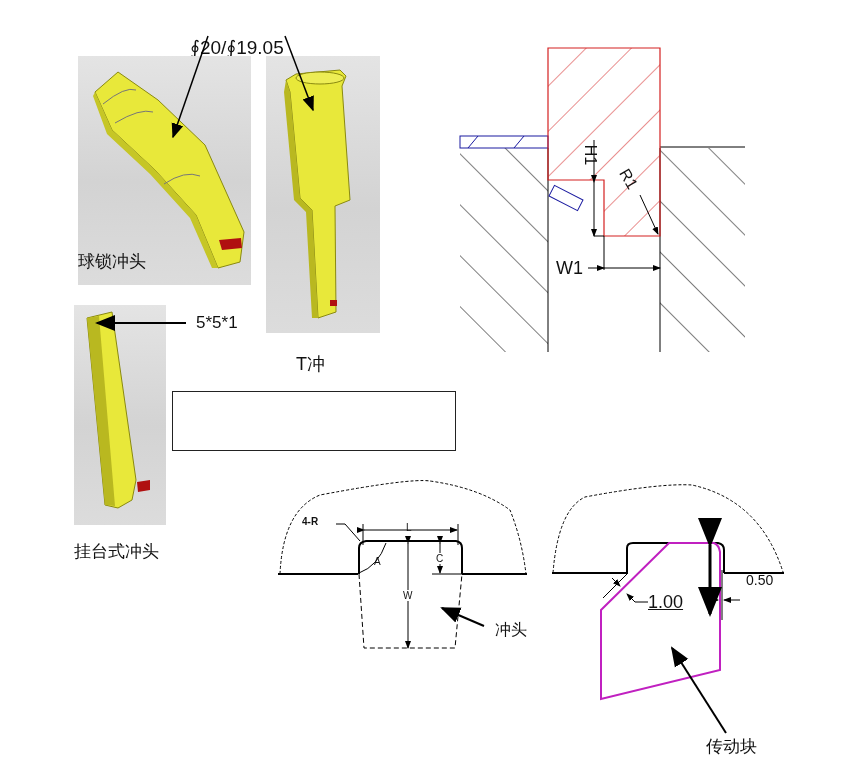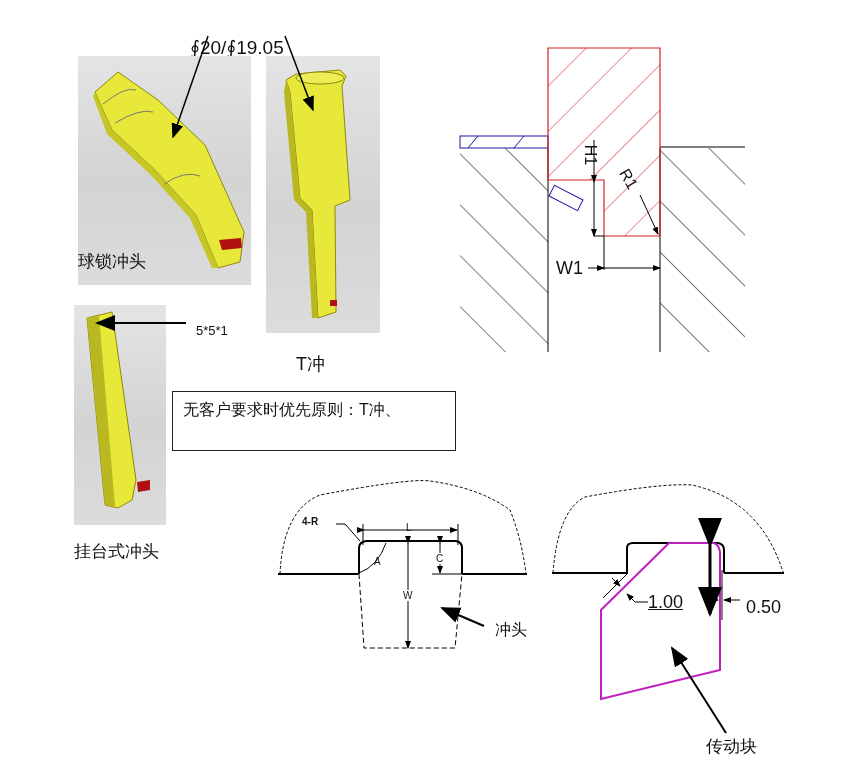--- a/index.html
+++ b/index.html
@@ -132,32 +132,31 @@
     <line x1="635" y1="602" x2="627" y2="594" marker-end="url(#arrS)"></line>
     <line x1="635" y1="602" x2="648" y2="602"></line>
 
     <line x1="726" y1="733" x2="672" y2="648" stroke-width="2" marker-end="url(#arr)"></line>
   </g>
 </svg>
 
 <div class="label" style="left:78px;top:250px;font-size:17px;">球锁冲头</div>
 <div class="label" style="left:296px;top:352px;font-size:18px;">T冲</div>
 <div class="label" style="left:74px;top:540px;font-size:17px;">挂台式冲头</div>
-<div class="label" style="left:196px;top:323px;font-size:13px;">5*5*1</div>
+<div class="label" style="left:196px;top:313px;font-size:17px;">5*5*1</div>
 
 <div class="note-box">
-  <div>无客户要求时优先原则：T冲、</div>
 </div>
 
 <div class="label" style="left:580px;top:146px;font-size:16px;transform:rotate(90deg);">H1</div>
 <div class="label" style="left:618px;top:170px;font-size:16px;transform:rotate(60deg);">R1</div>
 <div class="label" style="left:556px;top:258px;font-size:18px;">W1</div>
 
 <div class="label" style="left:302px;top:516px;font-size:10px;font-weight:bold;">4-R</div>
 <div class="label" style="left:406px;top:522px;font-size:10px;">L</div>
 <div class="label" style="left:374px;top:556px;font-size:10px;">A</div>
 <div class="label" style="left:436px;top:553px;font-size:10px;background:#fff;">C</div>
 <div class="label" style="left:403px;top:590px;font-size:10px;background:#fff;">W</div>
 <div class="label" style="left:495px;top:620px;font-size:16px;">冲头</div>
 
 <div class="label" style="left:648px;top:592px;font-size:18px;text-decoration:underline;">1.00</div>
-<div class="label" style="left:746px;top:597px;font-size:18px;text-align:right;">0.50</div>
+<div class="label" style="left:746px;top:572px;font-size:14px;text-align:right;">0.50</div>
 <div class="label" style="left:706px;top:735px;font-size:17px;">传动块</div>
 
 </body></html>

